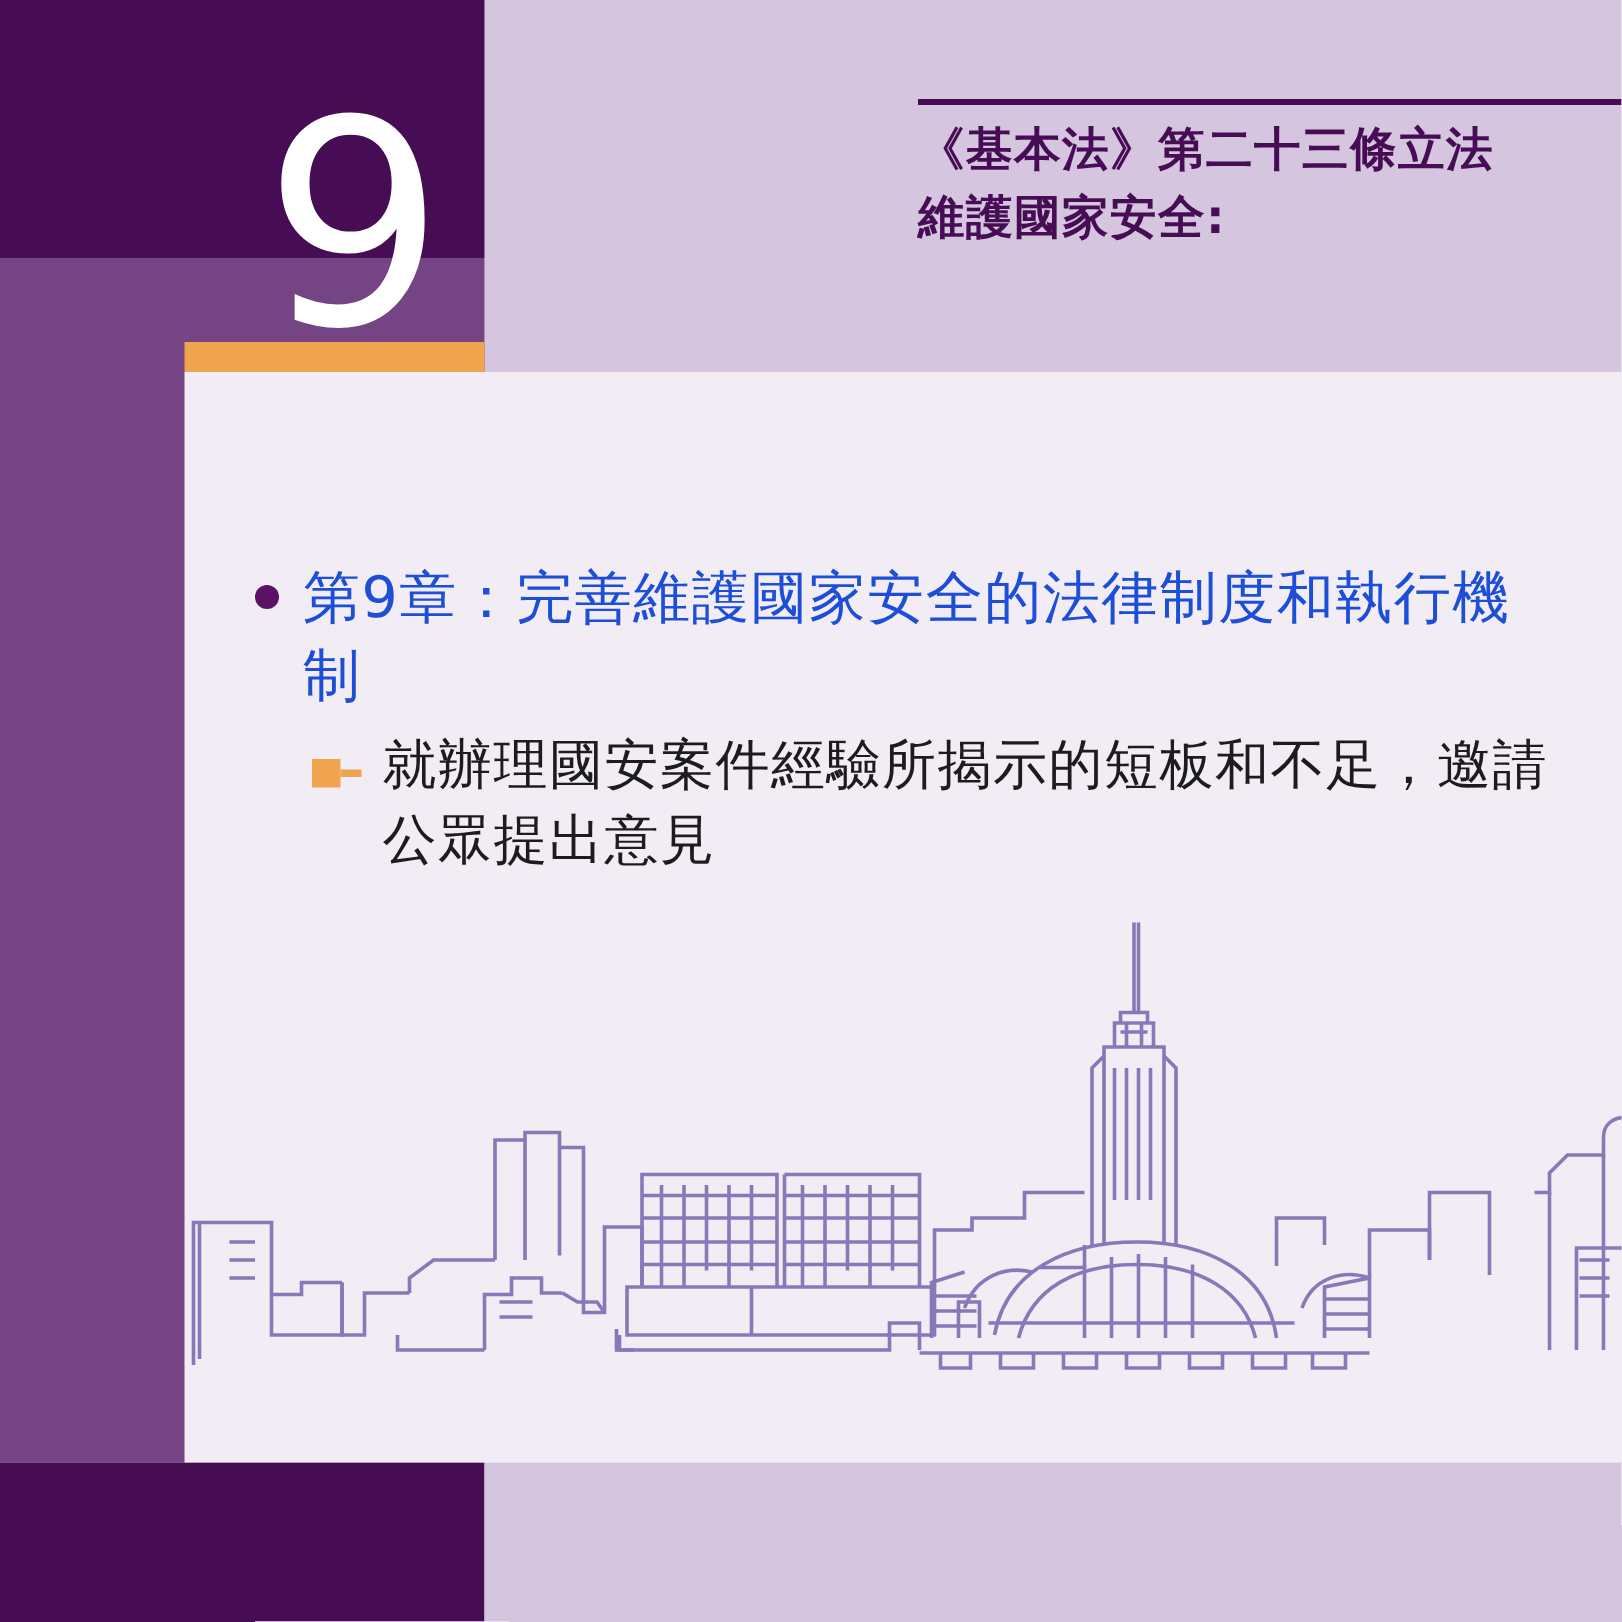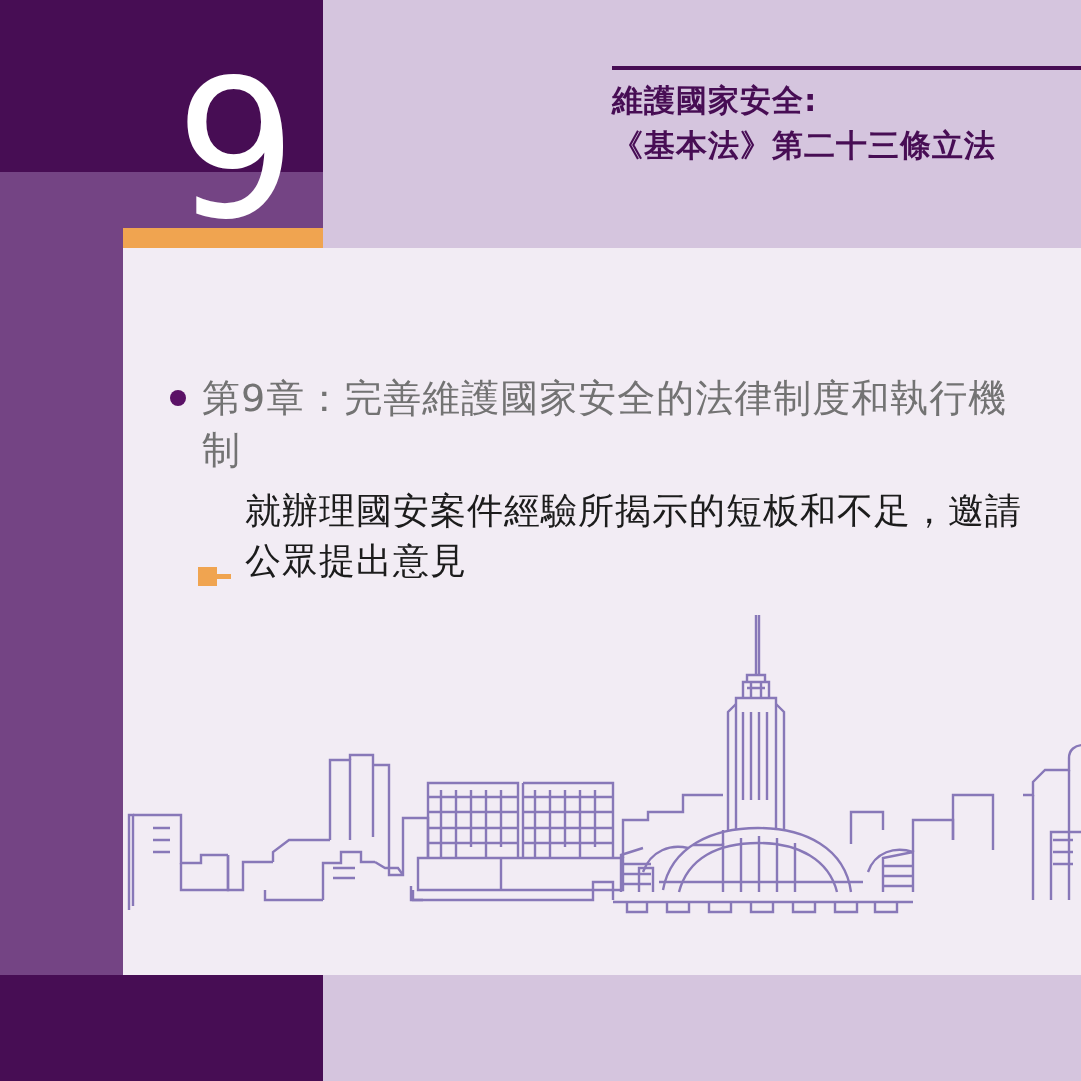--- a/index.html
+++ b/index.html
@@ -56,28 +56,28 @@
   
   .bullet-l1{
     position:absolute;left:170px;top:372px;width:880px;
     display:flex;align-items:flex-start;
   }
   .dot{
     flex:0 0 auto;width:16px;height:16px;border-radius:50%;
     background:#5b1166;margin-top:18px;margin-right:16px;
   }
   .bullet-l1-text{
-    color:#737373;font-size:38px;line-height:52px;
+    color:#1d4ed8;font-size:38px;line-height:52px;
     font-family:"DejaVu Sans","Liberation Sans",sans-serif;
     letter-spacing:1px;max-width:820px;
   }
 
   .bullet-l2{
-    position:absolute;left:198px;top:486px;width:850px;
-    display:flex;align-items:flex-end;
+    position:absolute;left:208px;top:486px;width:850px;
+    display:flex;align-items:flex-start;
   }
   .marker{flex:0 0 auto;display:flex;align-items:center;margin-top:20px;margin-right:14px;}
   .marker .sq{width:19px;height:19px;background:#f0a450;}
   .marker .dash{width:14px;height:5px;background:#f0a450;}
   .bullet-l2-text{
     color:#1c1c1c;font-size:36px;line-height:50px;
     font-family:"DejaVu Sans","Liberation Sans",sans-serif;
     letter-spacing:1px;max-width:790px;
   }
 
@@ -96,22 +96,22 @@
   <div class="bg-dark-bottom"></div>
   <div class="bg-lavender-bottom"></div>
 
   <div class="panel"></div>
   <div class="orange-bar"></div>
 
   <div class="big-number">9</div>
 
   <div class="header-rule"></div>
   <div class="header-text">
+    <div>《基本法》第二十三條立法</div>
     <div>維護國家安全:</div>
-    <div>《基本法》第二十三條立法</div>
   </div>
 
 
   <div class="bullet-l1">
     <span class="dot"></span>
     <span class="bullet-l1-text">第9章：完善維護國家安全的法律制度和執行機制</span>
   </div>
 
   <div class="bullet-l2">
     <span class="marker">

